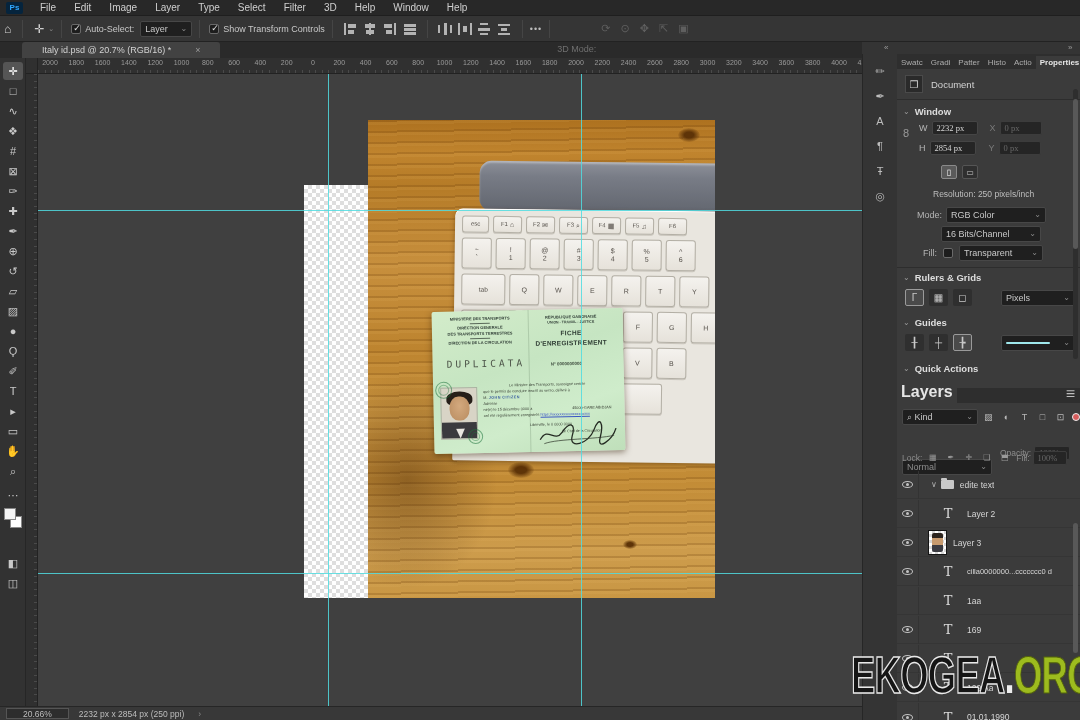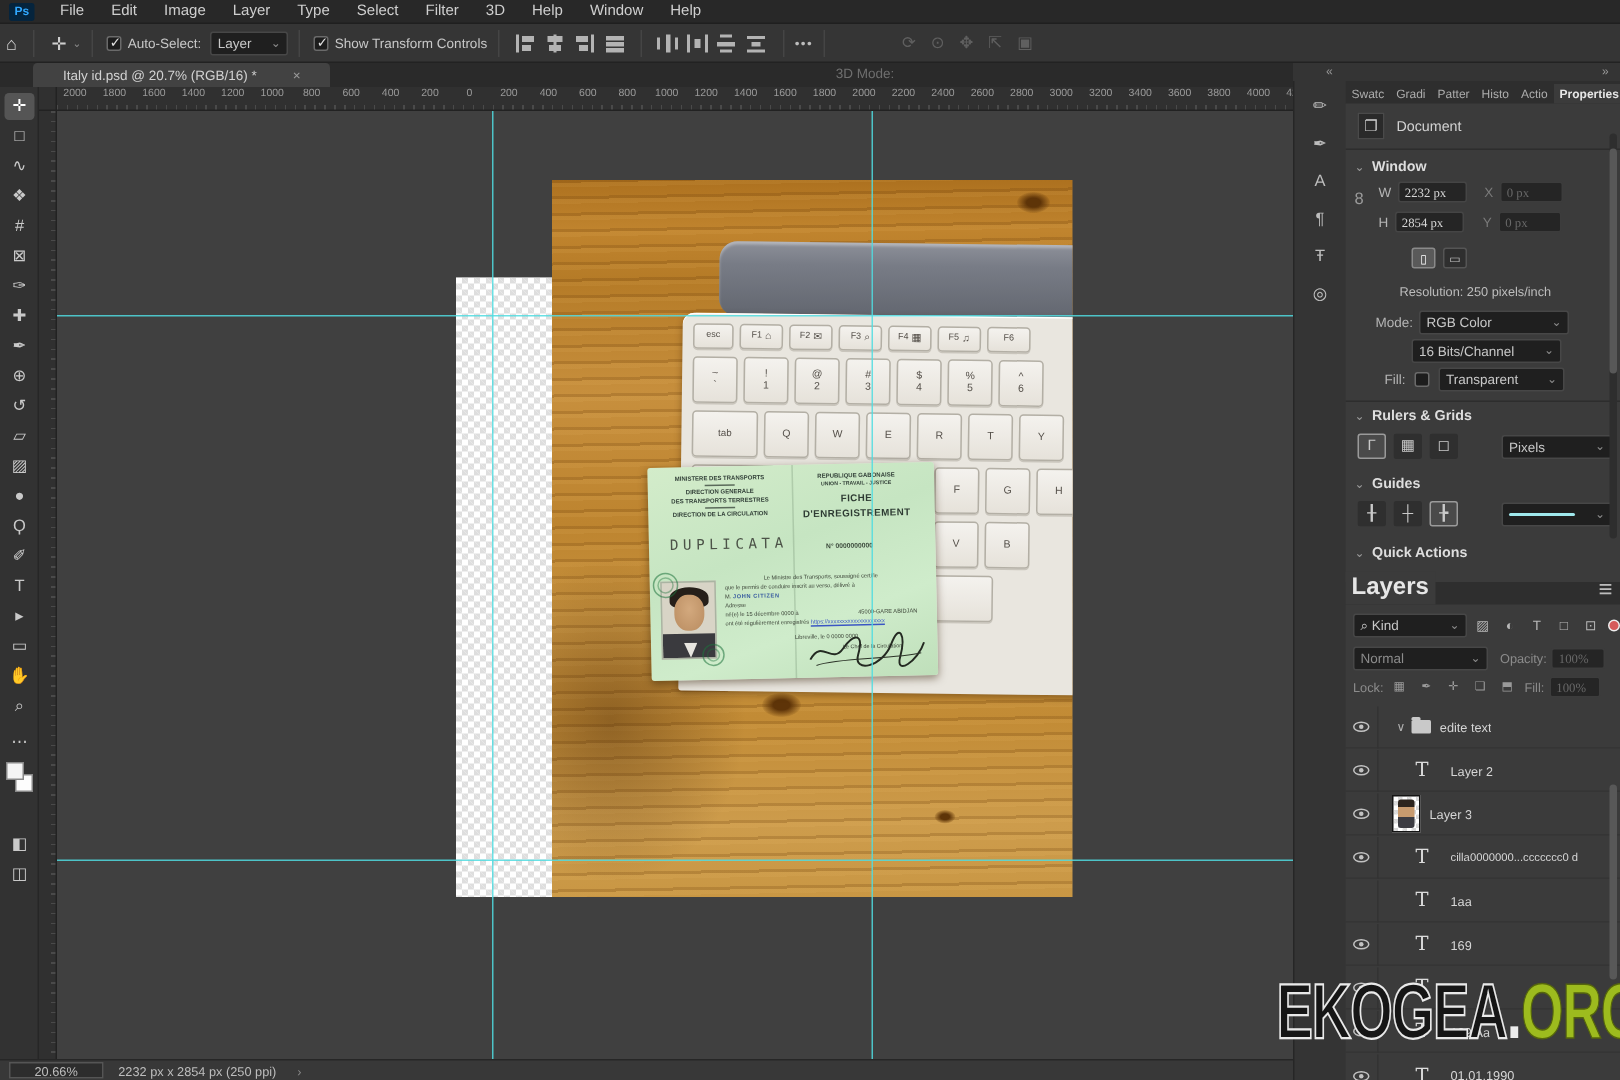--- a/index.html
+++ b/index.html
@@ -607,21 +607,21 @@
           <span><span>⌕</span> <span>Kind</span></span>
         </span>
         <span class="fic">▨</span>
         <span class="fic">◐</span>
         <span class="fic">T</span>
         <span class="fic">□</span>
         <span class="fic">⊡</span>
         <span class="reddot"></span>
       </div>
       <div class="lctl" style="left:5px;top:28px;">
-        <span class="sel" style="width:90px;color:#8c8c8c;">
+        <span class="sel" style="width:90px;color:#8c8c8c;margin-top:28px;">
             <span>Normal</span>
           </span>
         <span style="margin-left:8px;">Opacity:</span>
         <span class="inp dim2" style="width:36px;margin-left:3px;">100%</span>
       </div>
       <div class="lctl" style="left:5px;top:48px;">
         <span>Lock:</span>
         <span class="fic" style="font-size:8px;color:#9a9a9a;">▦</span>
         <span class="fic" style="font-size:8px;color:#9a9a9a;">✒</span>
         <span class="fic" style="font-size:8px;color:#9a9a9a;">✛</span>

